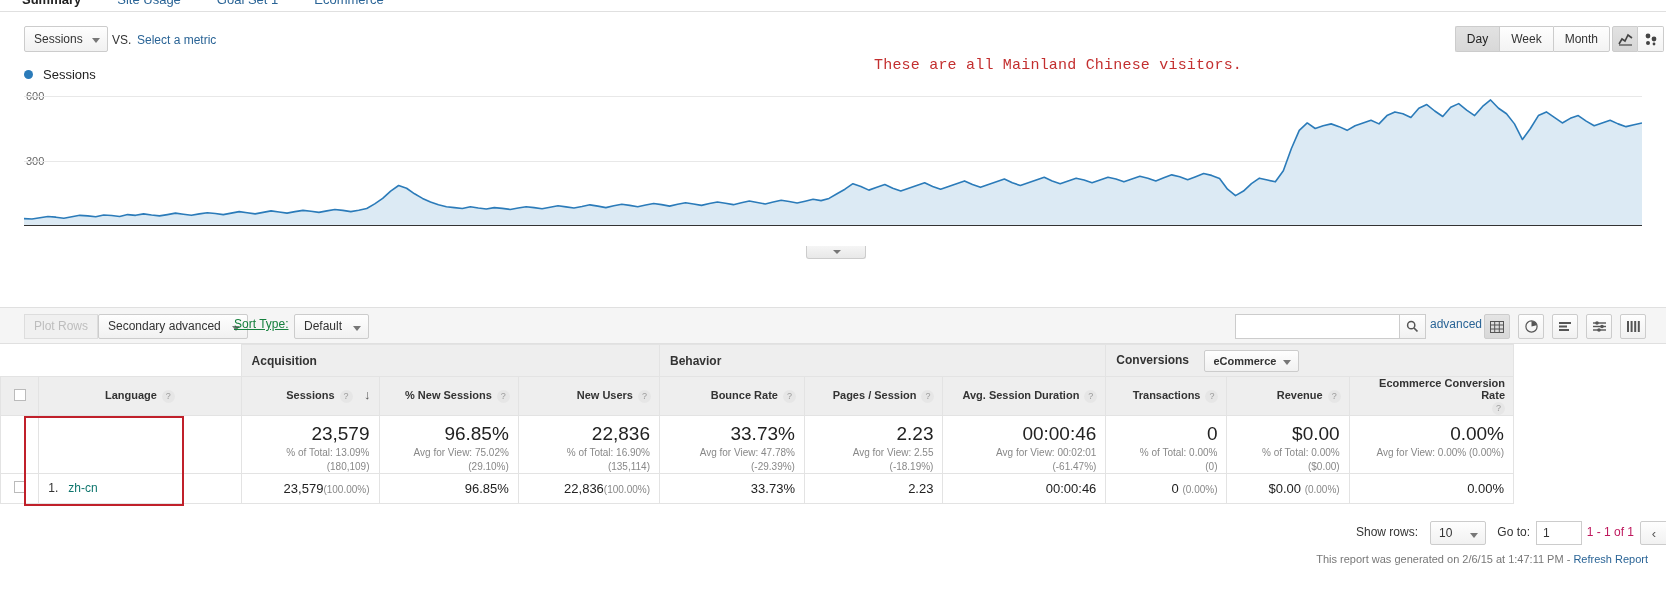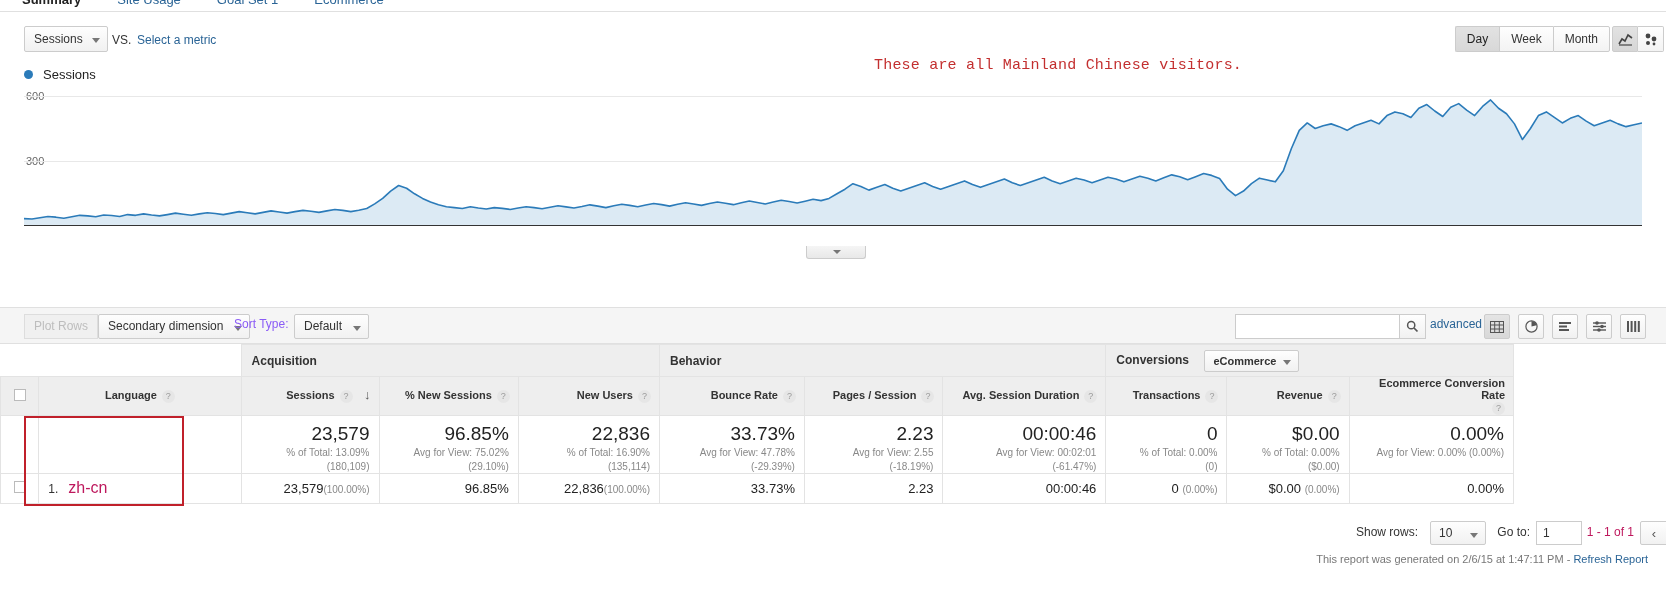--- a/index.html
+++ b/index.html
@@ -151,21 +151,21 @@
     position:absolute; left:24px; top:6px; height:25px; line-height:23px;
     border:1px solid #ddd; border-radius:0;
     background:#f0f0f0; color:#bdbdbd; font-size:12px; padding:0 9px;
   }
   .secdim {
     position:absolute; left:98px; top:6px; height:25px; line-height:23px;
     border:1px solid #ccc; border-radius:2px;
     background:linear-gradient(#fefefe,#f1f1f1); color:#333; font-size:12px;
     padding:0 26px 0 9px; cursor:pointer;
   }
-  .sorttype { position:absolute; left:234px; top:9px; font-size:12px; color:#8b5cf6; }
+  .sorttype { position:absolute; left:234px; top:9px; font-size:12px; color:#15803d;text-decoration:underline; }
   .sortsel {
     position:absolute; left:294px; top:6px; height:25px; line-height:23px;
     border:1px solid #ccc; border-radius:2px;
     background:linear-gradient(#fefefe,#f1f1f1); color:#333; font-size:12px;
     padding:0 26px 0 9px; cursor:pointer; min-width:56px;
   }
   .searchbox {
     position:absolute; right:266px; top:6px; width:165px; height:25px;
     border:1px solid #ccc; background:#fff;
   }
@@ -204,21 +204,21 @@
   .sortarrow { position:absolute; right:8px; top:10px; color:#555; font-size:13px; }
 
   .sumrow td { background:#fff; height:56px; vertical-align:top; padding:7px 9px 0 9px; }
   .sum-big { font-size:19px; color:#222; text-align:right; line-height:22px; }
   .sum-sub { font-size:10px; color:#888; text-align:right; line-height:12px; margin-top:2px;}
 
   .datarow td { height:30px; background:#fff; padding:0 9px; vertical-align:middle; }
   .d-right { text-align:right; font-size:13px; color:#222; }
   .d-pct { font-size:10px; color:#888; }
   .idx { color:#333; font-size:12px; }
-  .lang-name { color:#be185d; font-size:16px; }
+  .lang-name { color:#0f766e; font-size:12px; }
 
   .cb {
     width:12px;height:12px;border:1px solid #bbb;background:#fff;display:inline-block;
     cursor:pointer;
   }
   .conv-sel {
     display:inline-block; height:22px; line-height:20px;
     border:1px solid #ccc; border-radius:2px;
     background:linear-gradient(#fefefe,#f1f1f1); font-size:11px; color:#333;
     padding:0 22px 0 8px; position:relative; margin-left:12px; vertical-align:middle;
@@ -317,21 +317,21 @@
     <div class="axisline" style="top:137px;"></div>
   </div>
 
 
   <div class="collapse-handle"></div>
 
 
   <div class="controls">
     <div class="plotrows">Plot Rows</div>
     <div class="secdim">
-      <span>Secondary dimension</span>
+      <span>Secondary advanced</span>
       <span class="caret"></span>
     </div>
     <span class="sorttype">Sort Type:</span>
     <div class="sortsel">
       <span>Default</span>
       <span class="caret"></span>
     </div>
     <input class="searchbox" type="text" placeholder="" style="">
     <div class="searchbtn">
       <svg width="13" height="13" viewBox="0 0 13 13">

